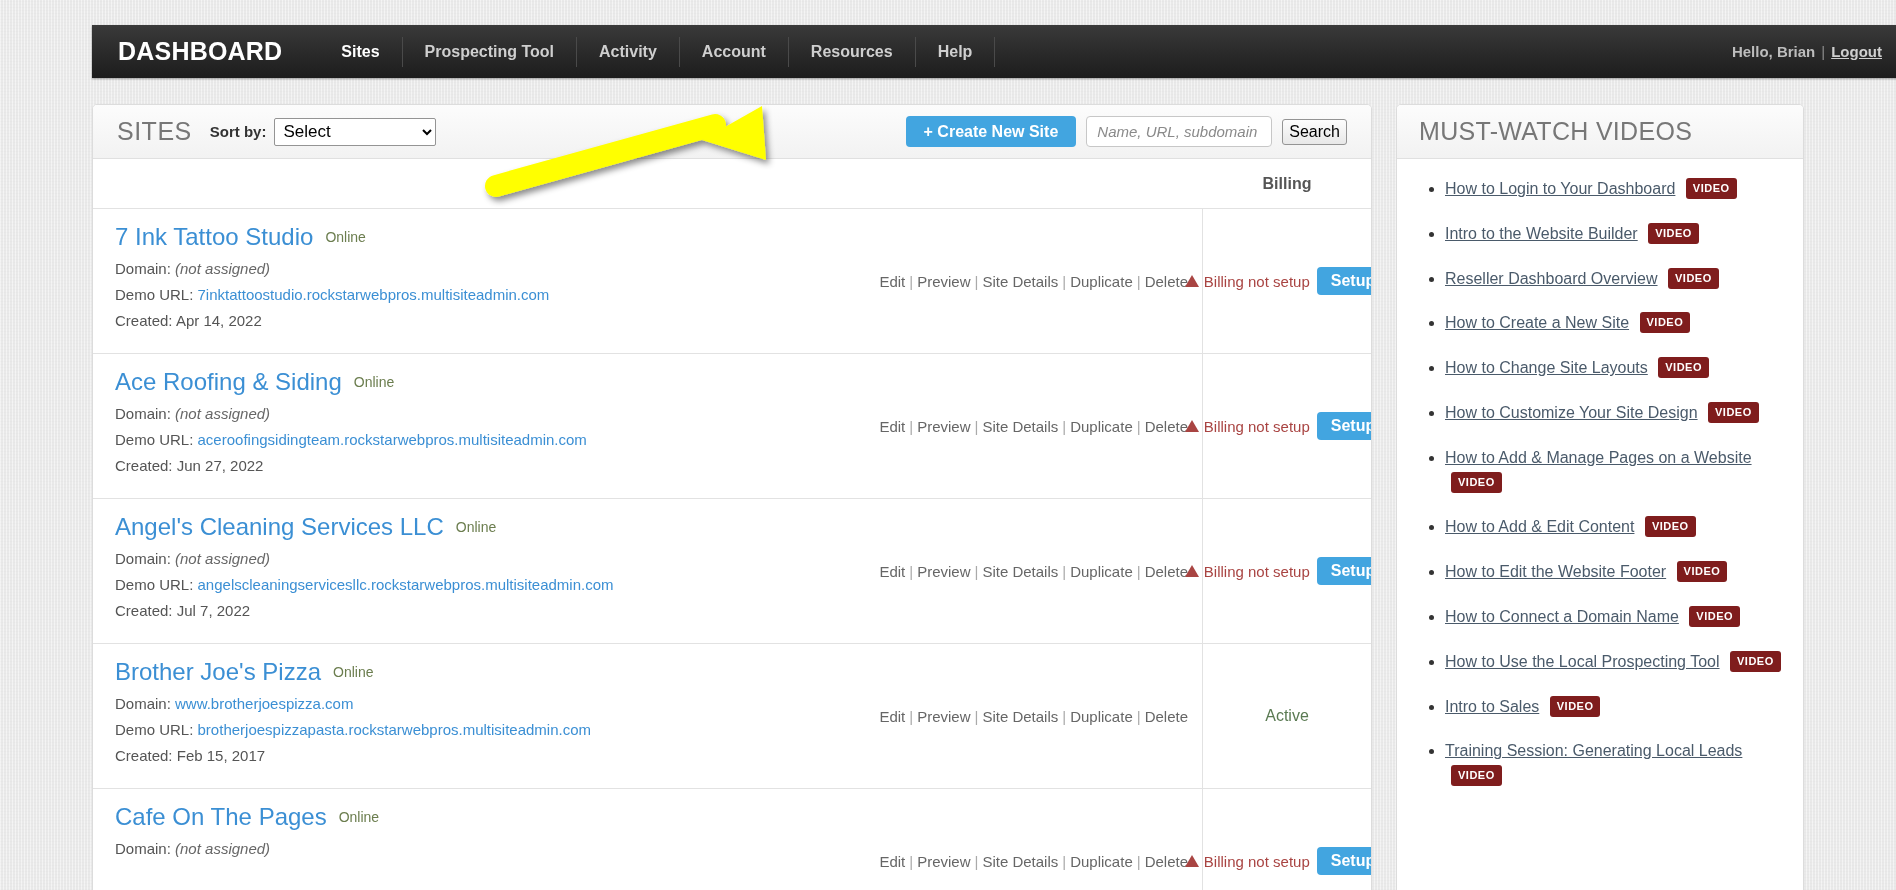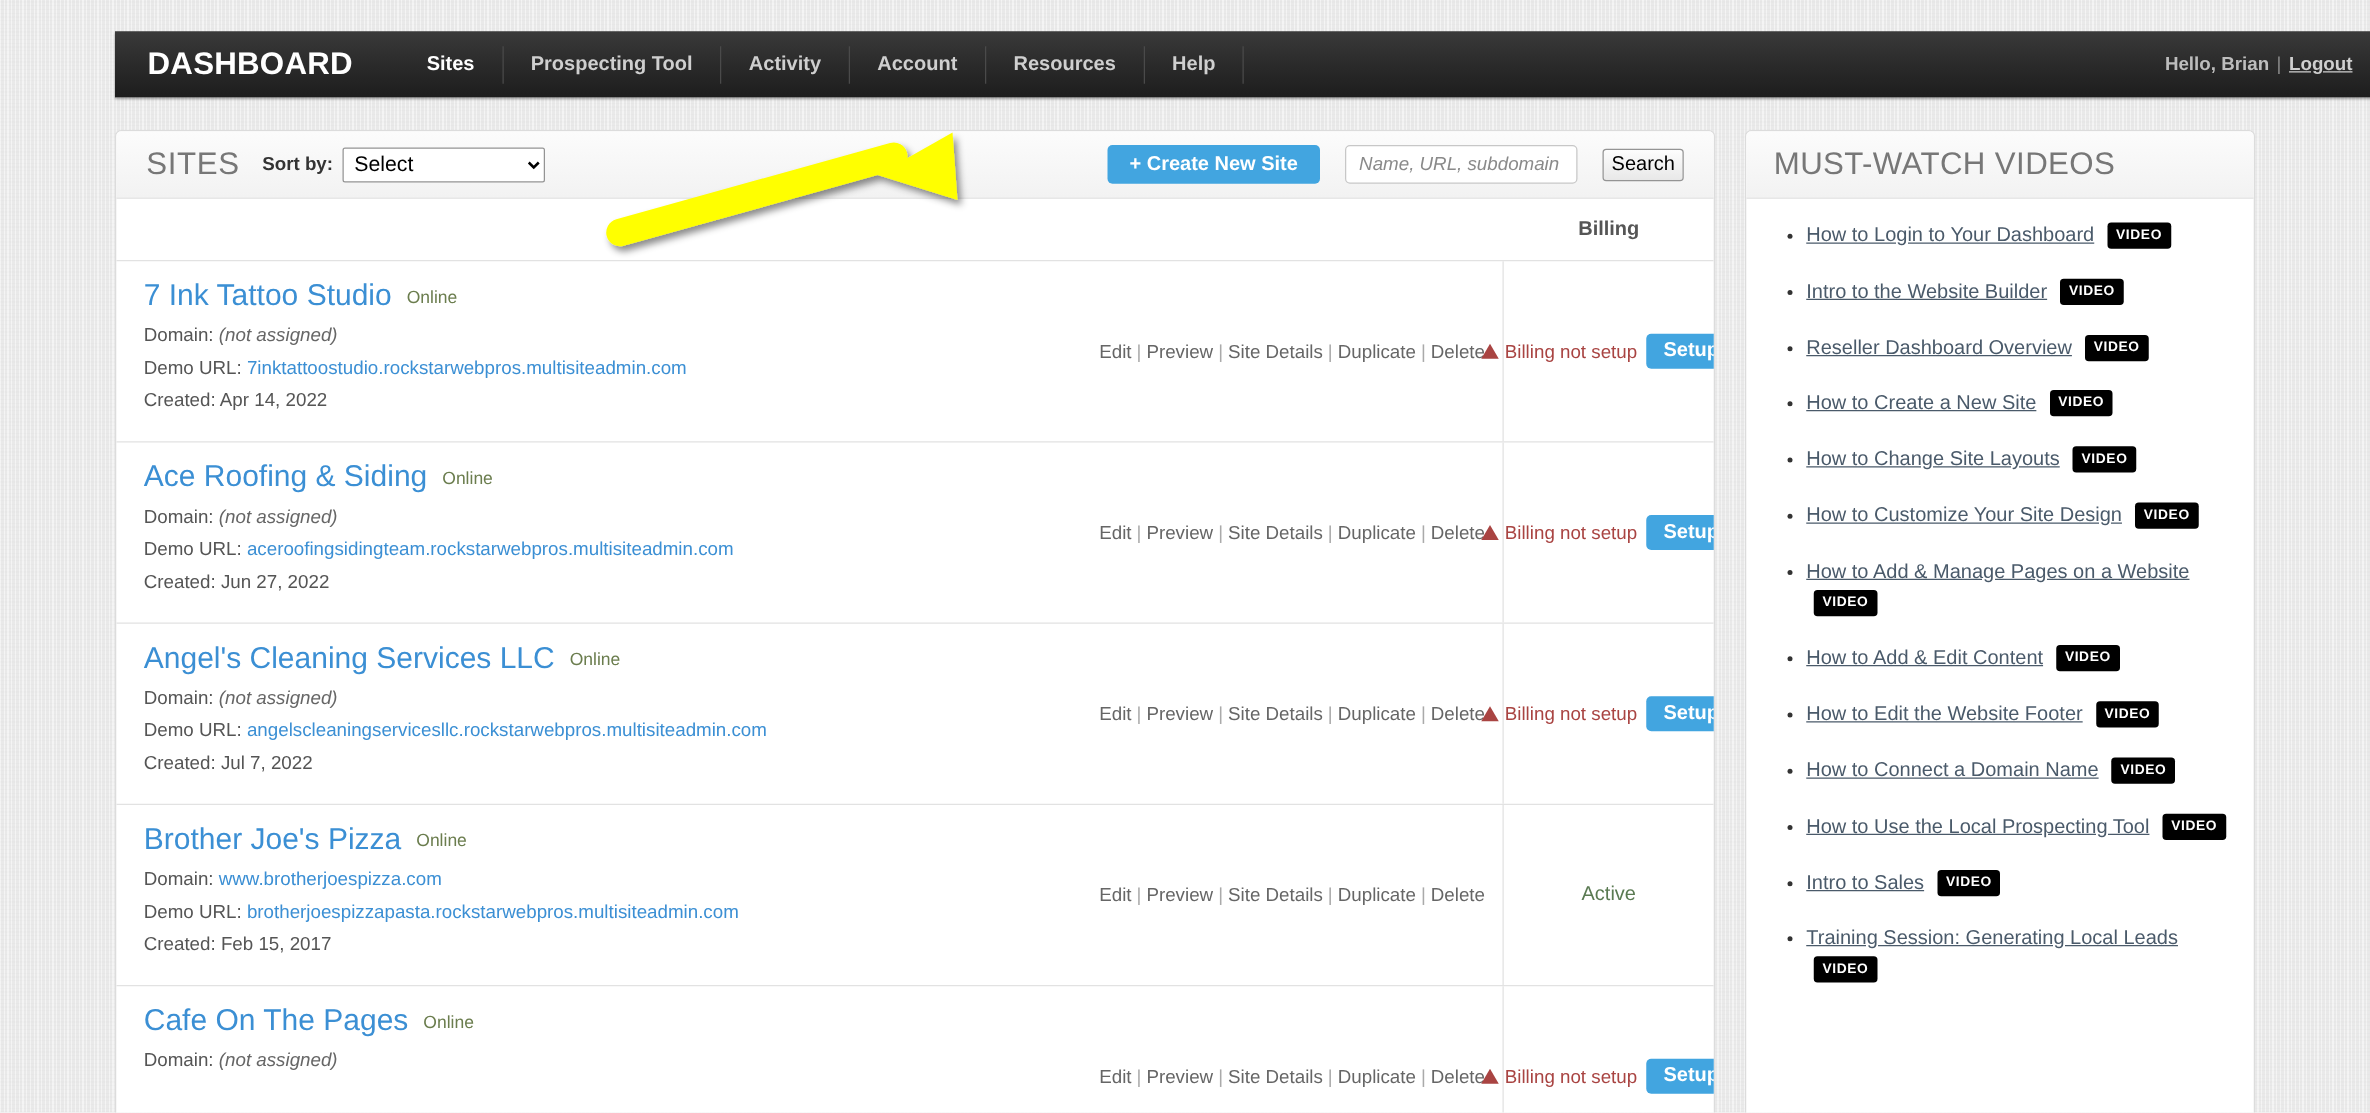--- a/index.html
+++ b/index.html
@@ -108,21 +108,21 @@
     border: 1px solid #949494;
     background: #fff;
     border-radius: 2px;
     padding: 0 4px;
     color: #000;
   }
   .head-right {
     margin-left: auto;
     display: flex;
     align-items: center;
-    gap: 20px;
+    gap: 10px;
   }
   .btn-create {
     background: #42a5e0;
     color: #fff;
     border: none;
     border-radius: 4px;
     font-size: 16px;
     font-weight: bold;
     padding: 0 18px;
     height: 31px;
@@ -285,21 +285,21 @@
     line-height: 1.55;
     color: #333;
   }
   .video-list a {
     color: #4a5a6a;
     font-size: 16px;
     text-decoration: underline;
   }
   .badge-video {
     display: inline-block;
-    background: #000000;
+    background: #7f1d1d;
     color: #fff;
     font-size: 11px;
     font-weight: bold;
     letter-spacing: 0.5px;
     padding: 2px 7px;
     border-radius: 3px;
     margin-left: 6px;
     vertical-align: 2px;
   }
 

